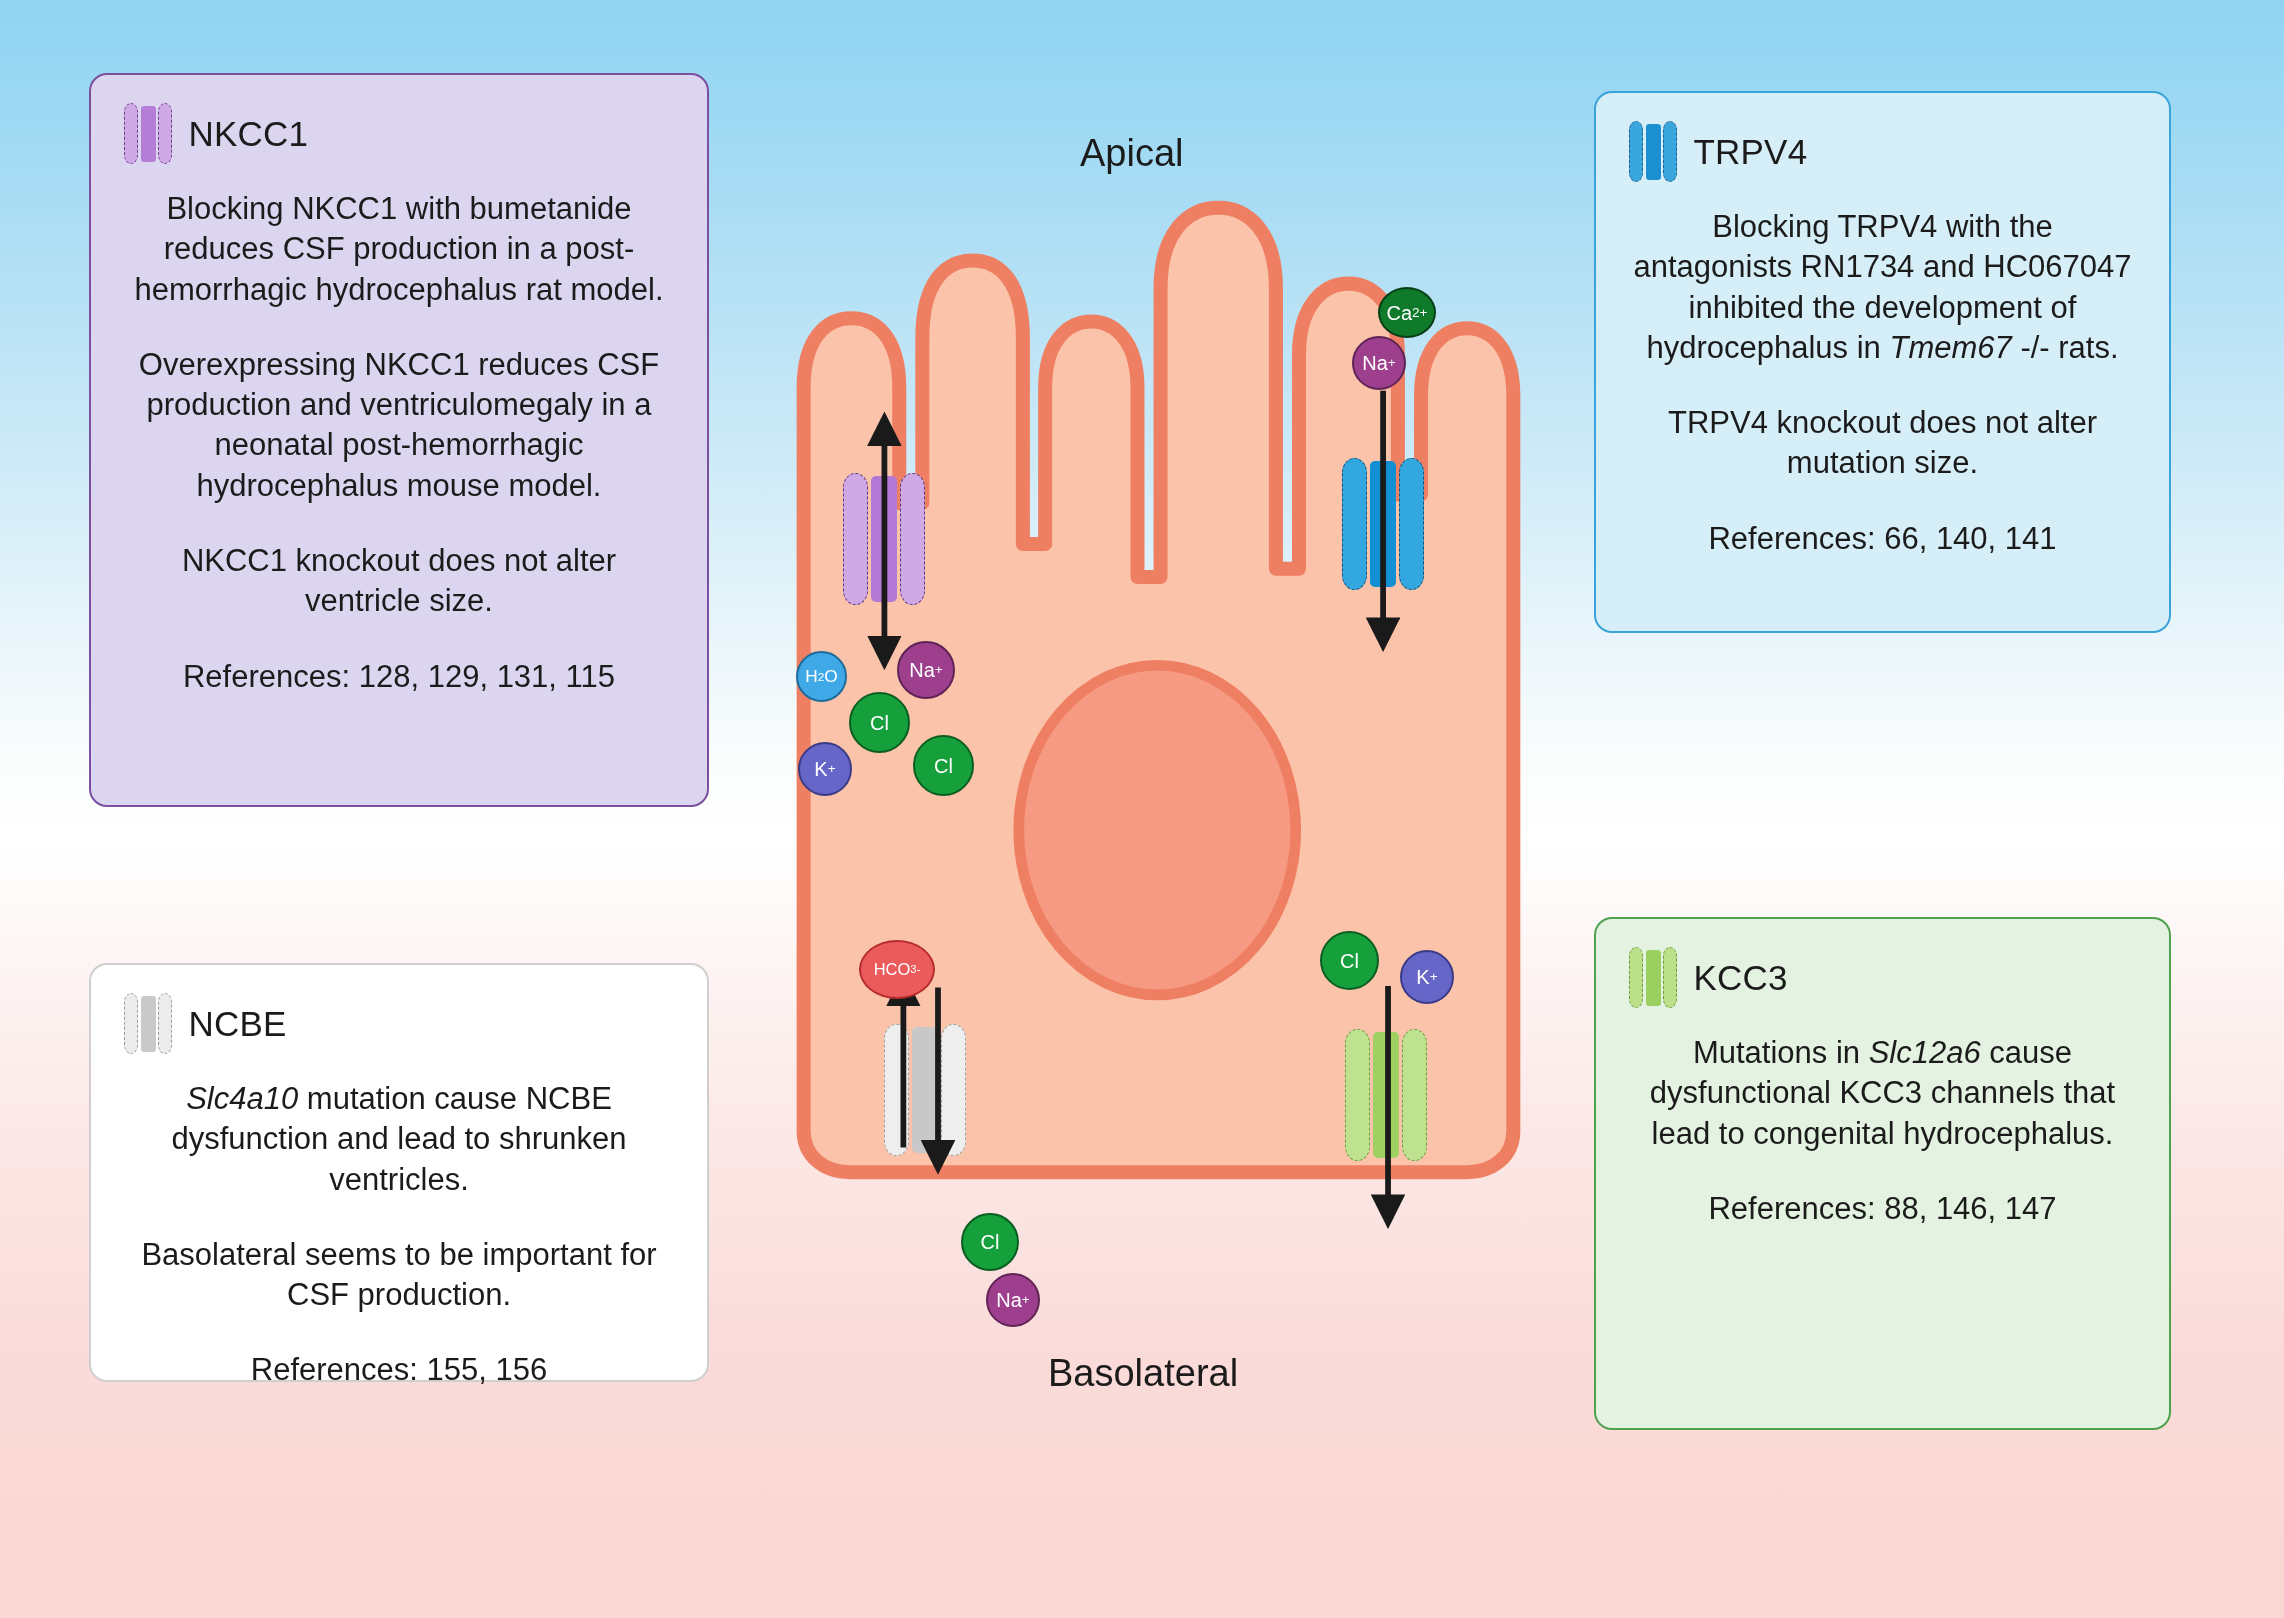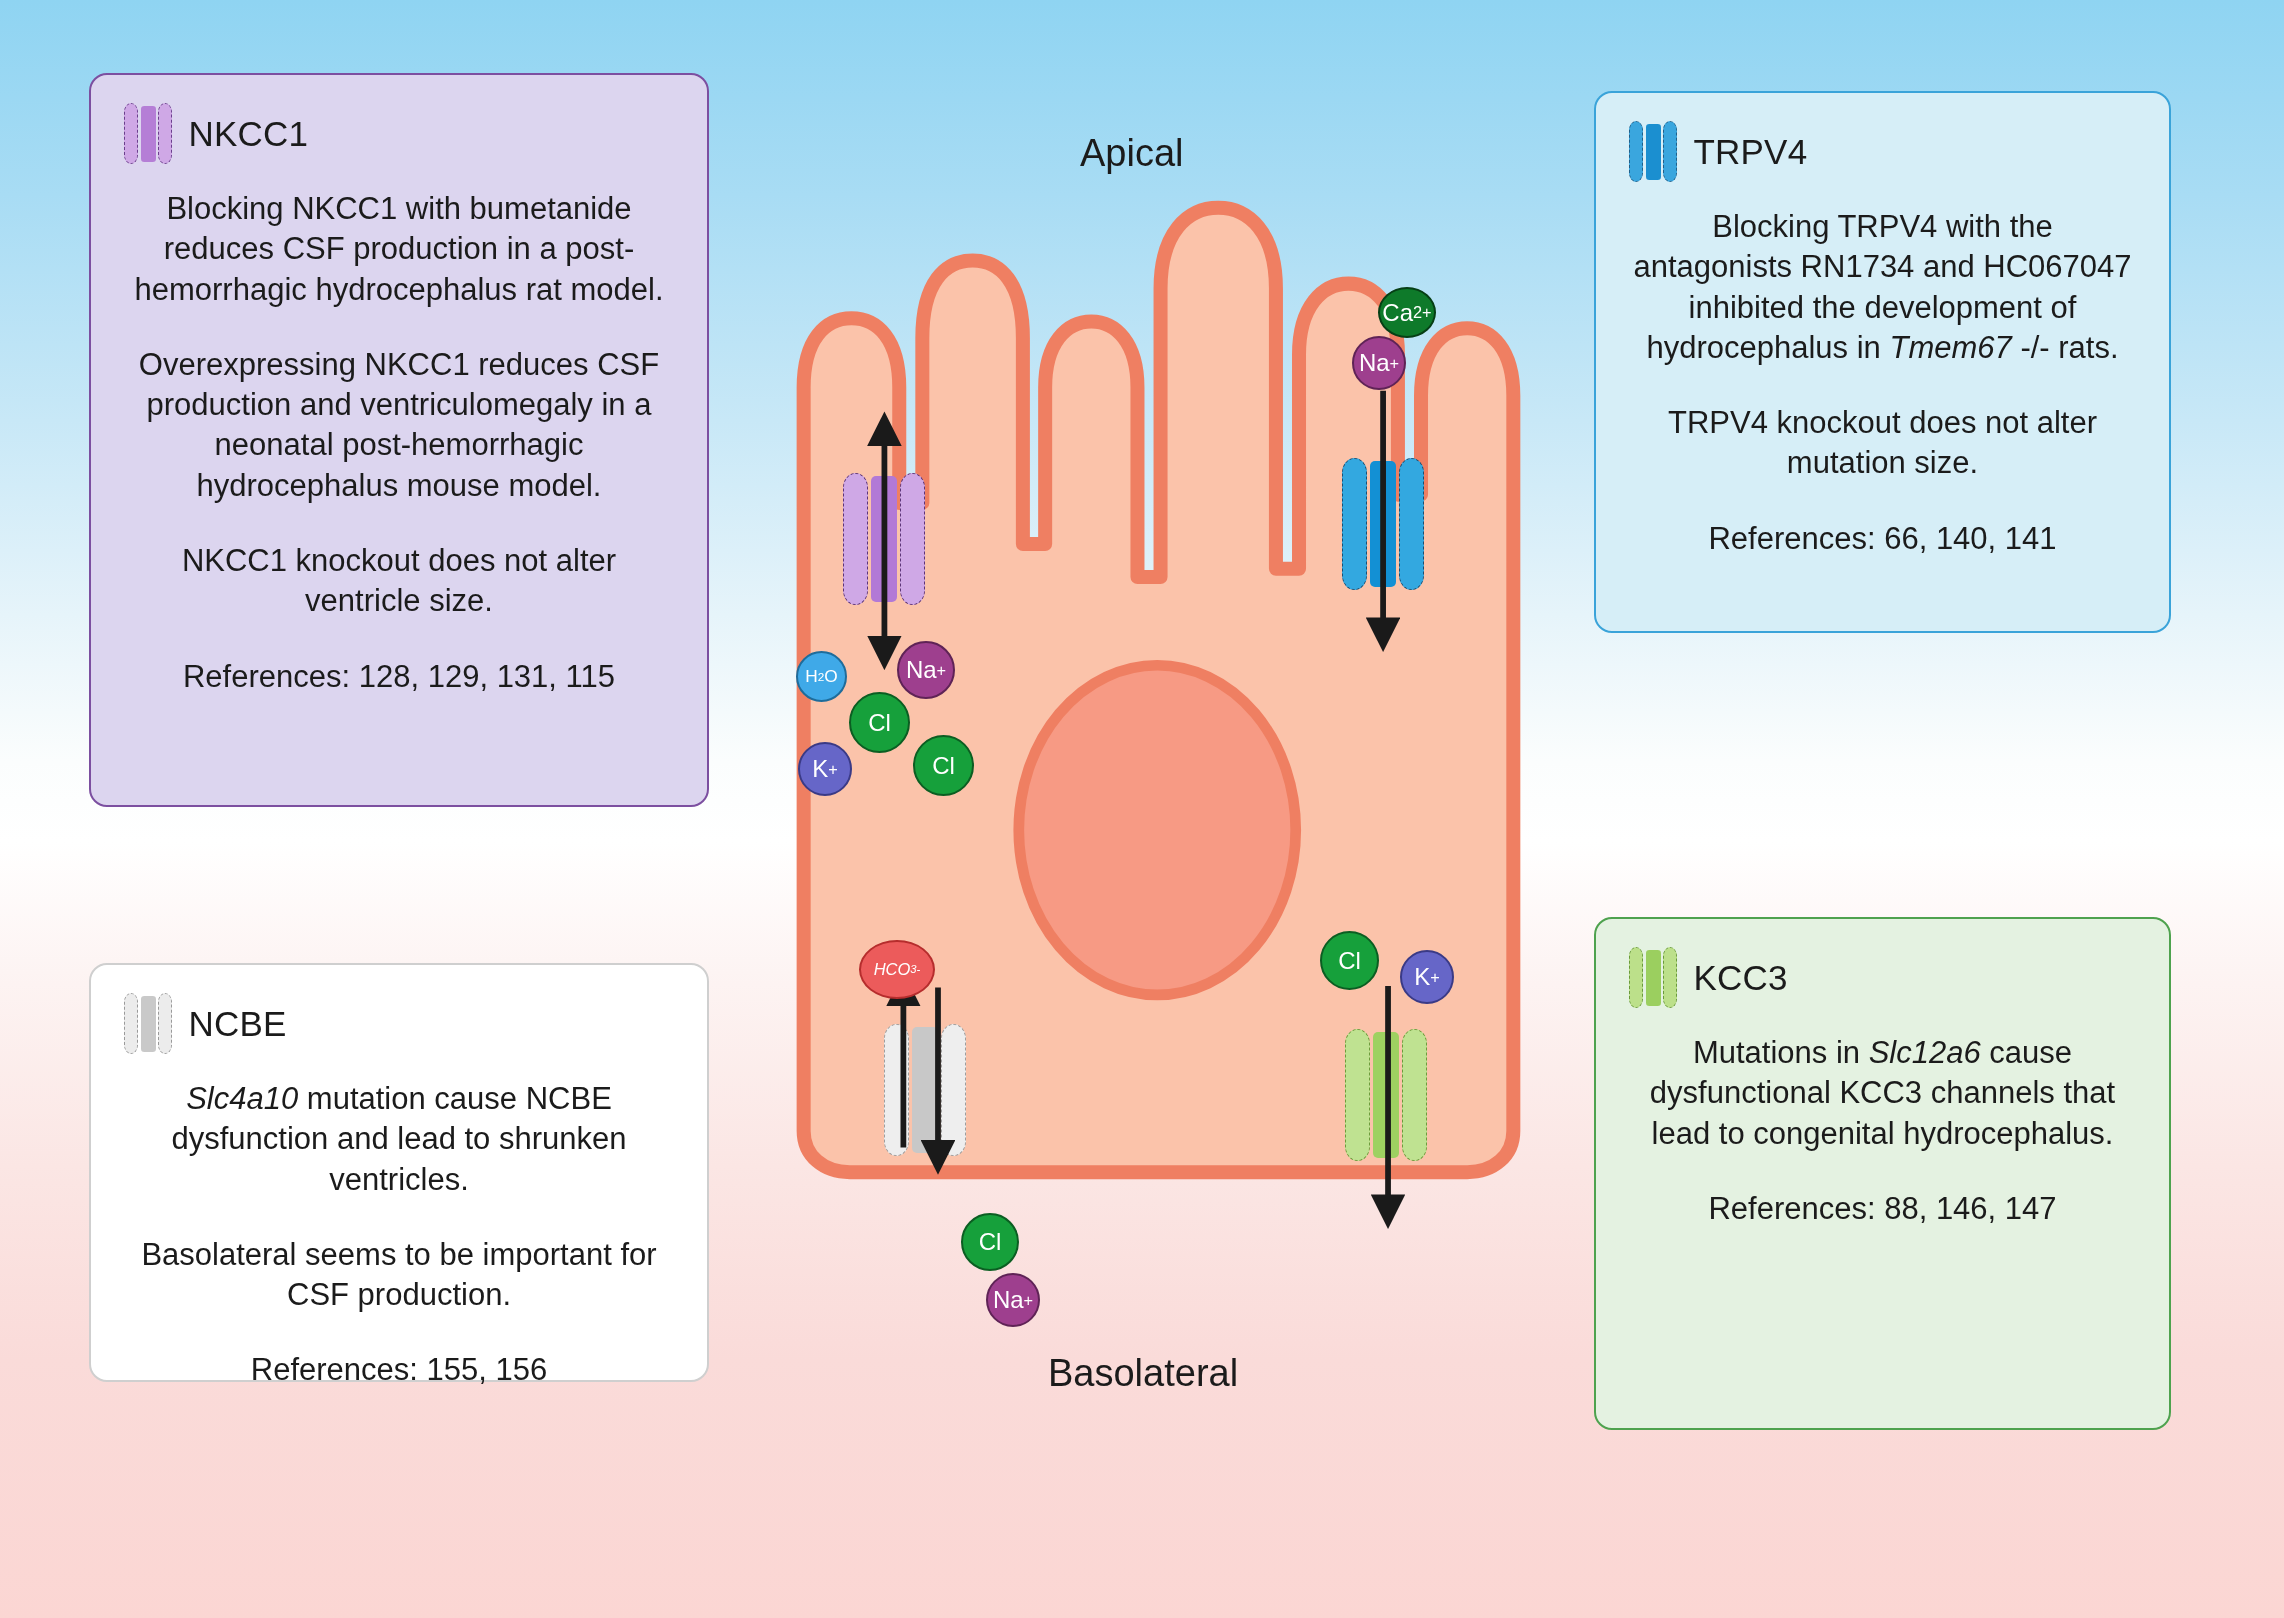--- a/index.html
+++ b/index.html
@@ -146,34 +146,34 @@
   #chan-kcc3  { left: 1345px; top: 1029px; }
 
   
   .ion {
     position: absolute;
     border-radius: 50%;
     display: flex;
     align-items: center;
     justify-content: center;
     color: #ffffff;
-    font-size: 24px;
+    font-size: 20px;
     line-height: 1;
     white-space: nowrap;
   }
   .ion sub { font-size: 0.68em; vertical-align: -0.18em; }
   .ion sup { font-size: 0.68em; vertical-align: 0.36em; }
 
   .ion-na   { background: #9e3f8e; border: 2.1px solid #5f2356; }
   .ion-cl   { background: #16a03b; border: 2.1px solid #0b5e22; }
   .ion-k    { background: #6666c8; border: 2.1px solid #3a3a86; }
   .ion-h2o  { background: #3fa9e8; border: 2.1px solid #1e6c9b; }
   .ion-ca   { background: #0e7a2a; border: 2.1px solid #063f15; }
   .ion-hco3 { background: #ec5b5b; border: 2.1px solid #b62d2d;
-              border-radius: 50%/50%; font-style: italic; }
+              border-radius: 50%/50%; }
 
   
   #ion-ca-apical   { left: 1378px; top: 287px; width: 58px;  height: 51px; }
   #ion-na-apical   { left: 1352px; top: 336px; width: 54px;  height: 54px; }
   #ion-h2o-cell    { left: 796px;  top: 651px; width: 51px;  height: 51px; font-size: 17.3px; }
   #ion-na-cell     { left: 897px; top: 641px; width: 58px;  height: 58px; }
   #ion-cl-cell1    { left: 849px; top: 692px; width: 61px;  height: 61px; }
   #ion-cl-cell2    { left: 913px; top: 735px; width: 61px;  height: 61px; }
   #ion-k-cell      { left: 798px;  top: 742px; width: 54px;  height: 54px; }
   #ion-hco3-cell   { left: 859px; top: 940px; width: 76px; height: 59px; font-size: 16.5px; }

